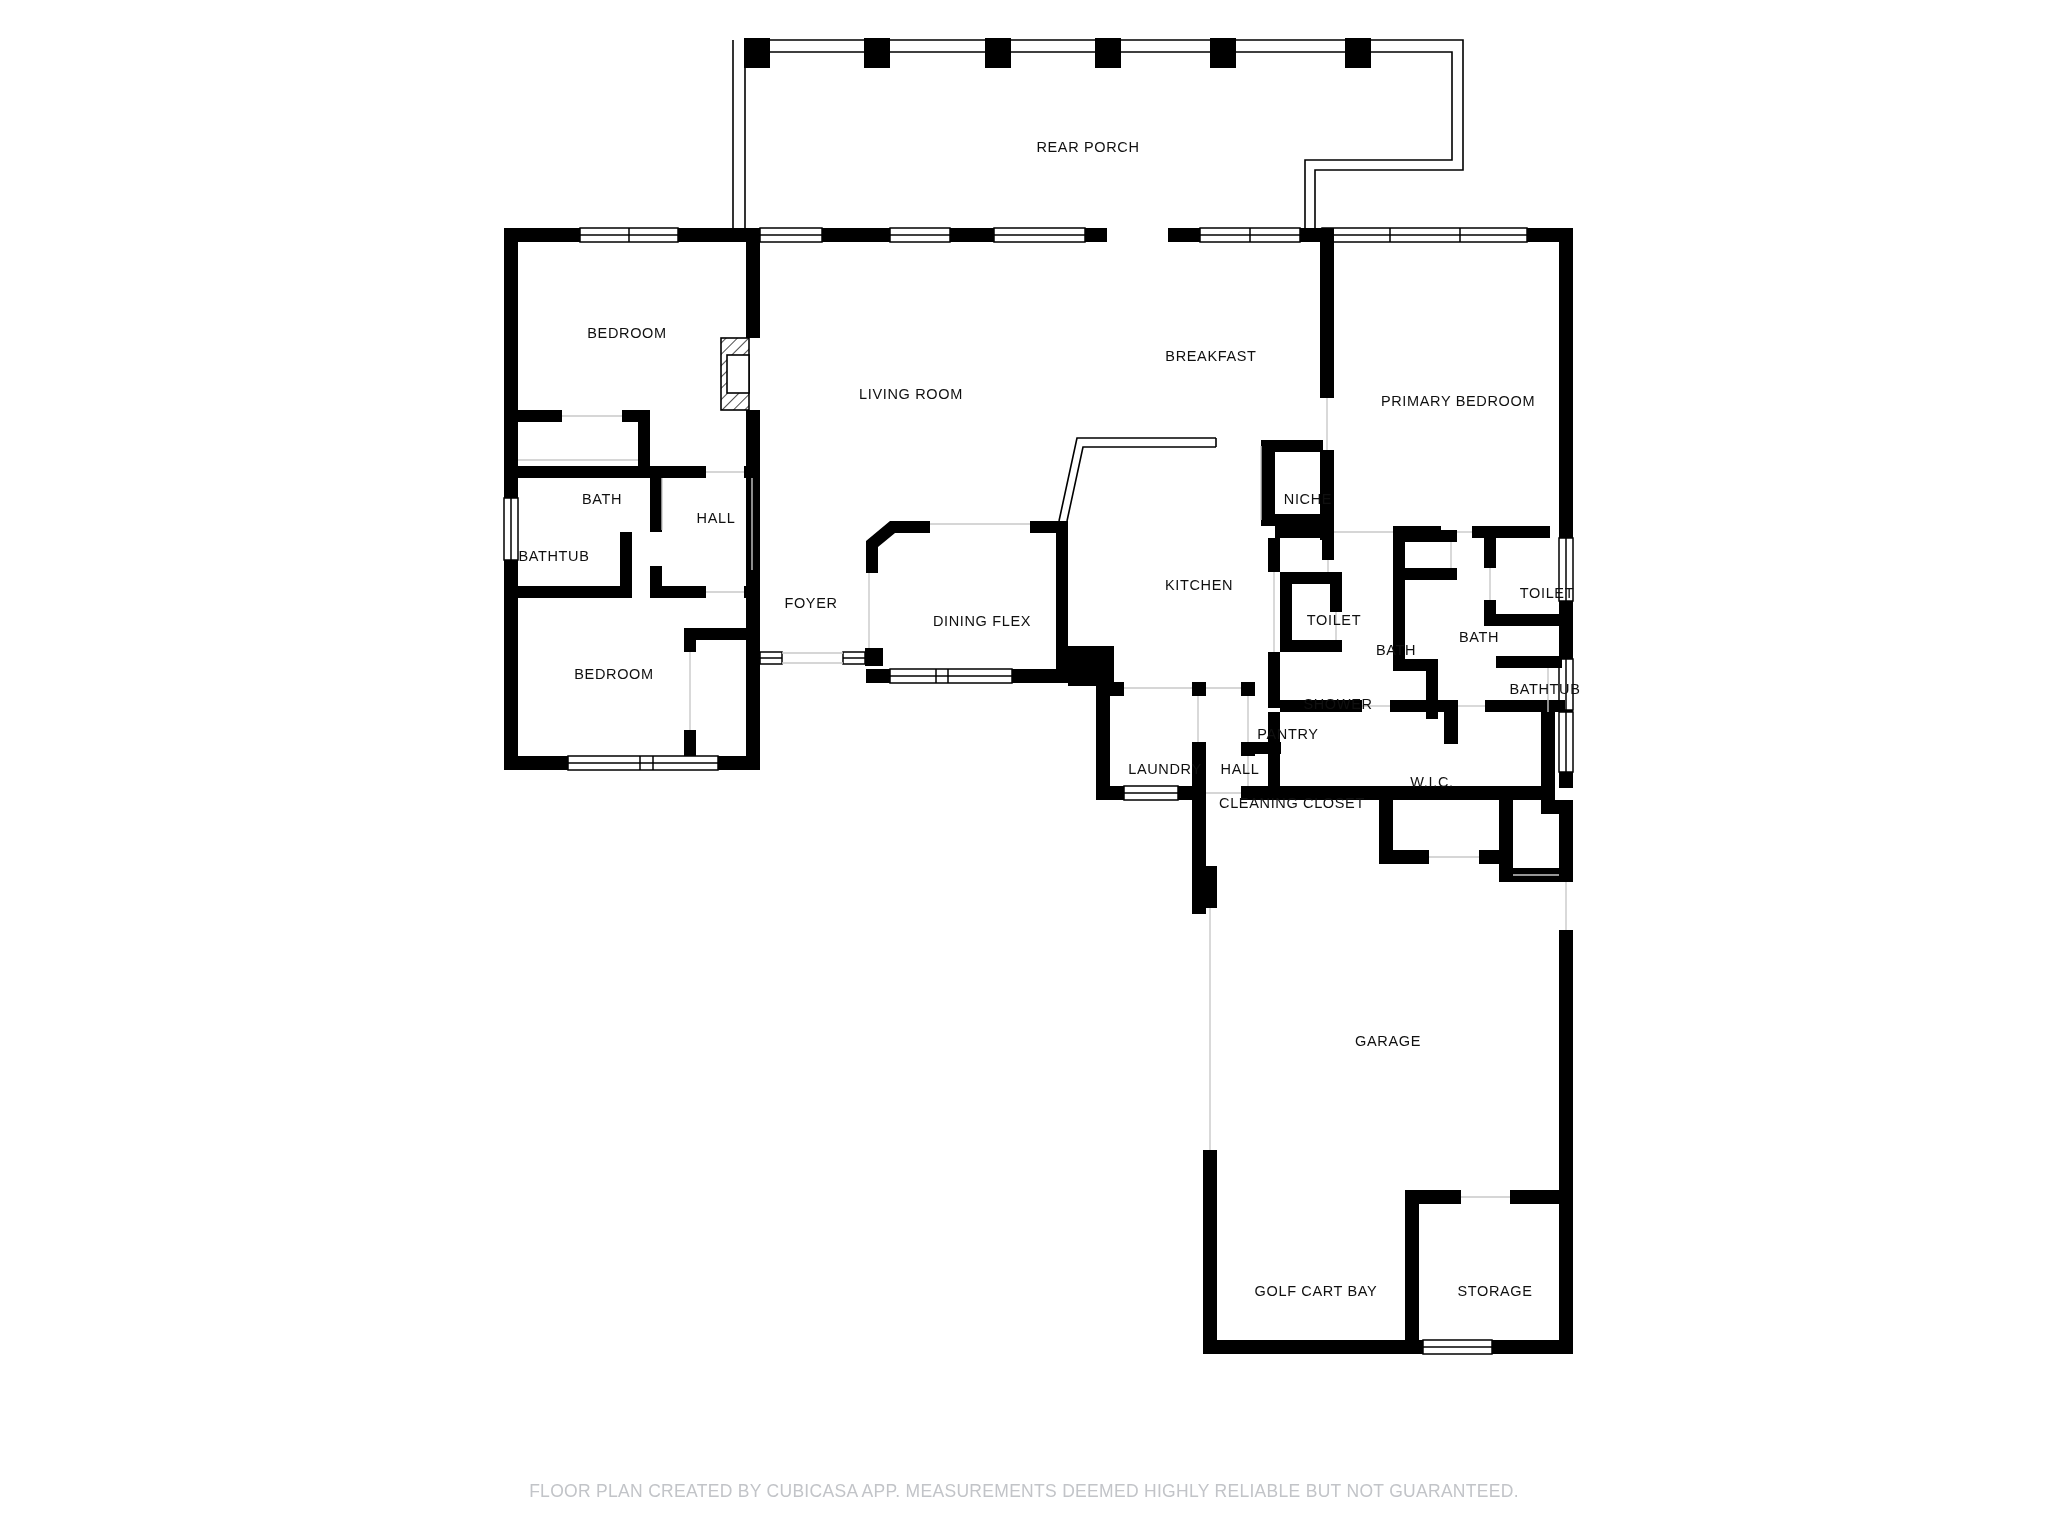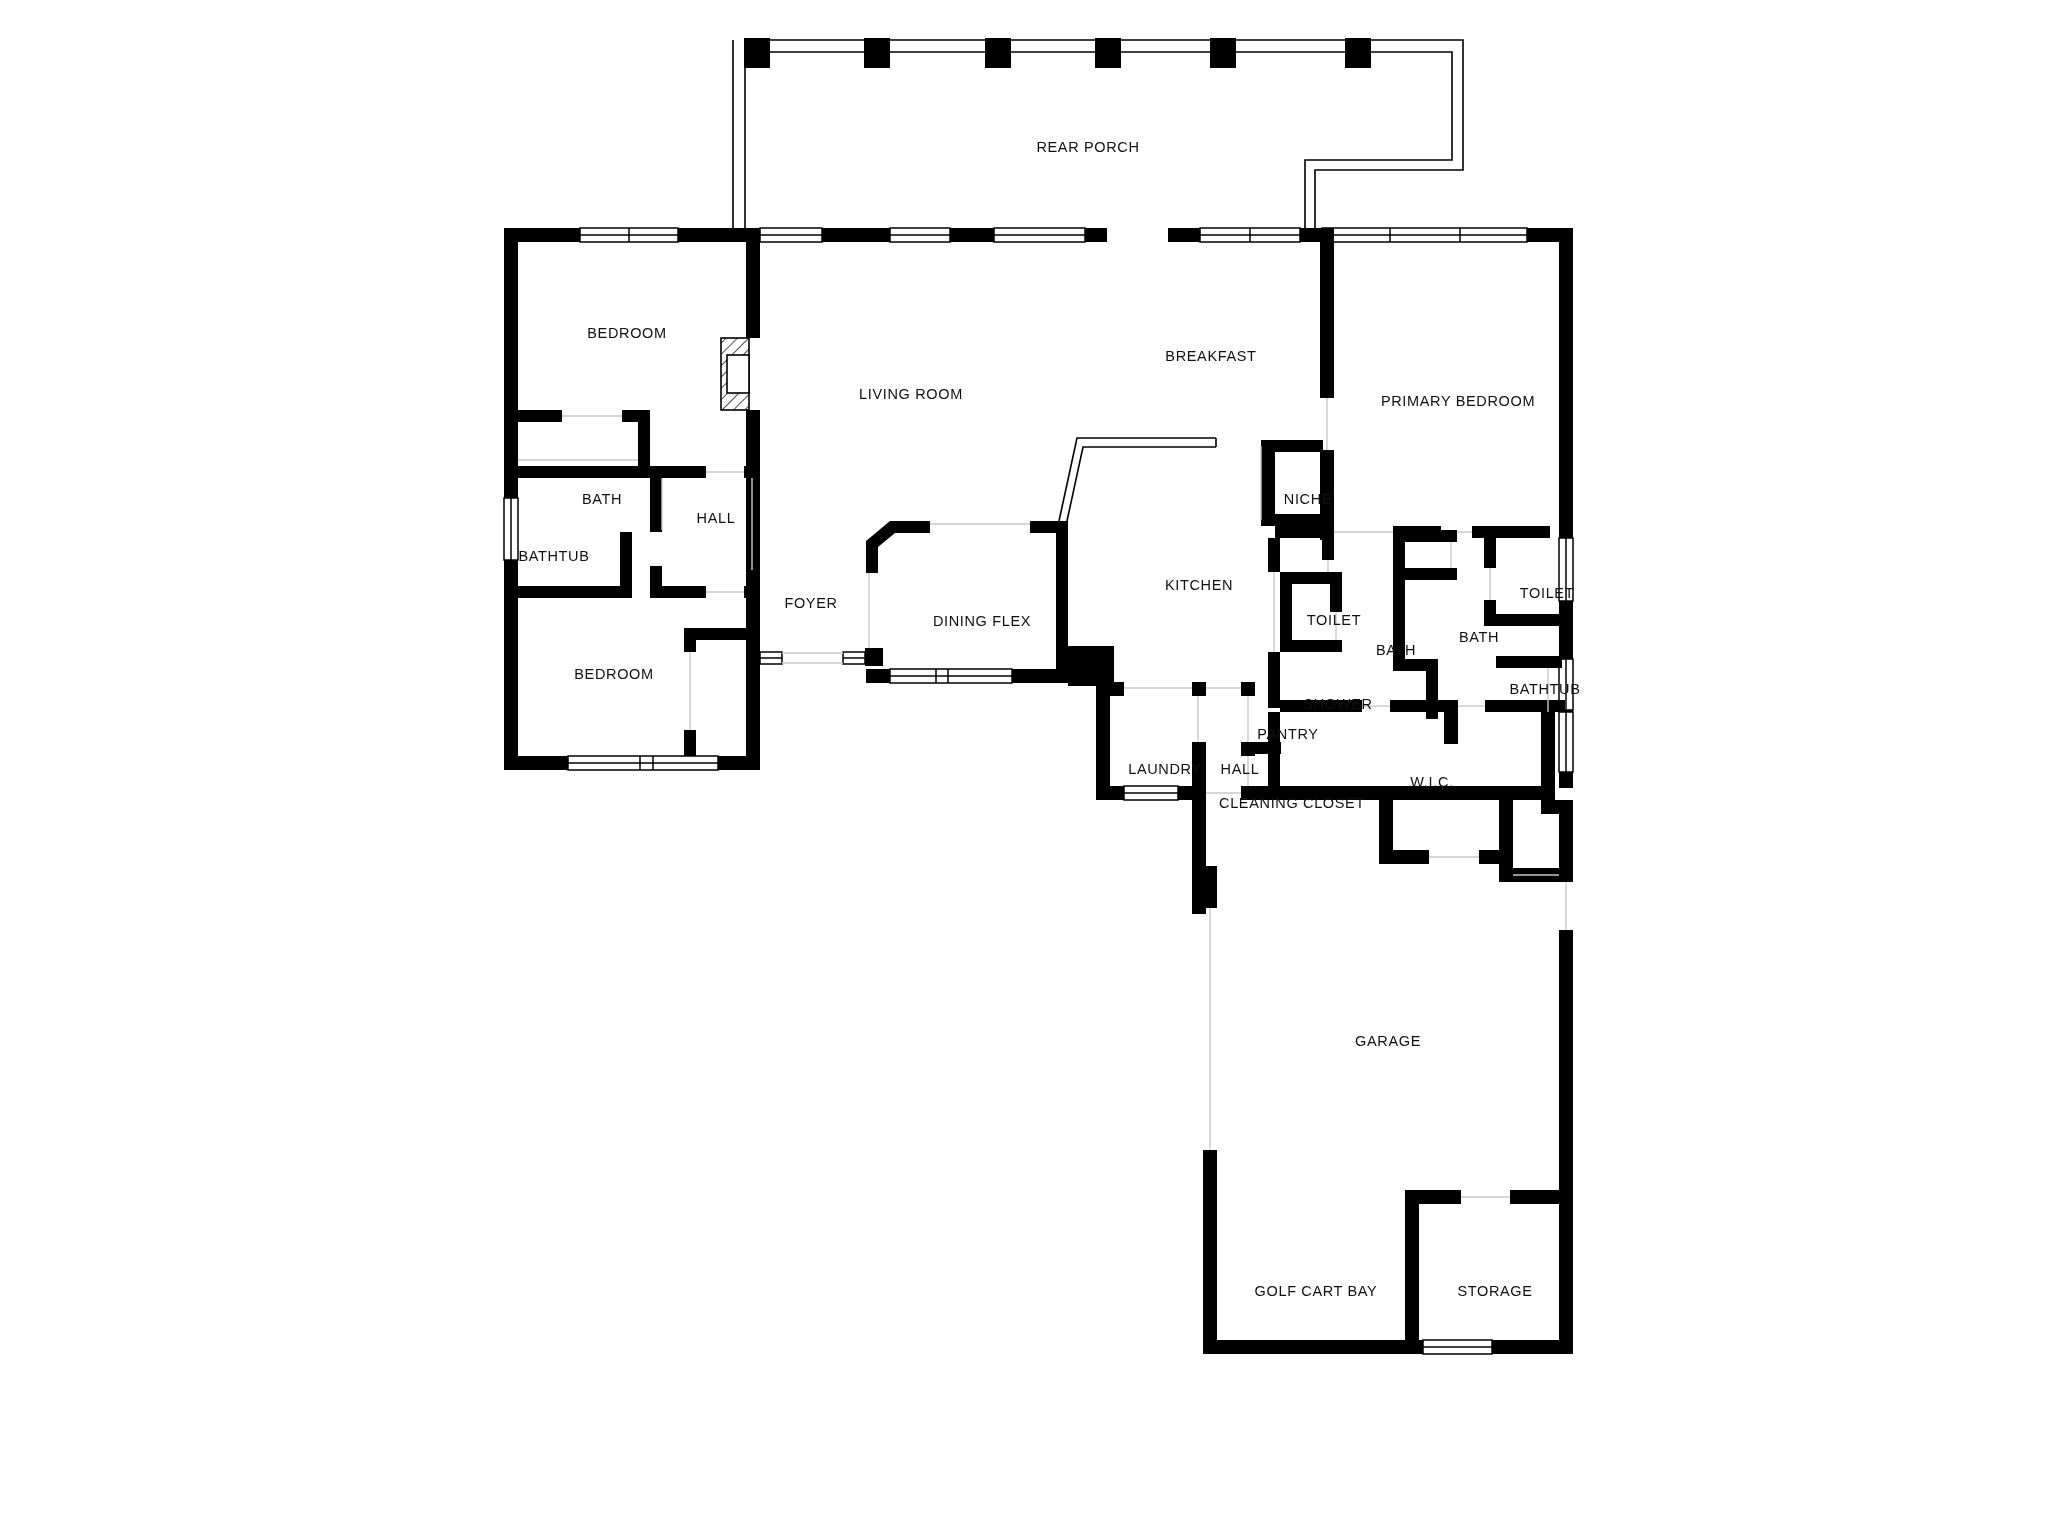--- a/index.html
+++ b/index.html
@@ -405,14 +405,15 @@
     <text class="roomlabel" x="1432" y="783">W.I.C.</text>
     <text class="roomlabel" x="1165" y="770">LAUNDRY</text>
     <text class="roomlabel" x="1240" y="770">HALL</text>
     <text class="roomlabel" x="1292" y="804">CLEANING CLOSET</text>
     <text class="roomlabel" x="1388" y="1042">GARAGE</text>
     <text class="roomlabel" x="1316" y="1292">GOLF CART BAY</text>
     <text class="roomlabel" x="1495" y="1292">STORAGE</text>
   </g>
 </svg>
 
+<div class="footer-text">FLOOR PLAN CREATED BY CUBICASA APP. MEASUREMENTS DEEMED HIGHLY RELIABLE BUT NOT GUARANTEED.</div>
 
 </div>
 
 </body></html>

